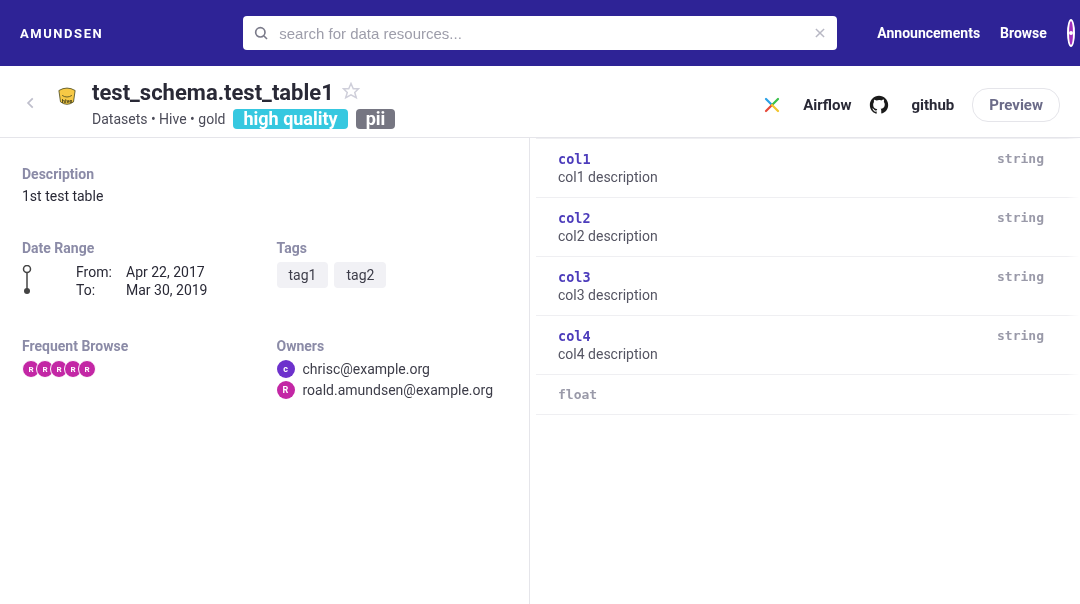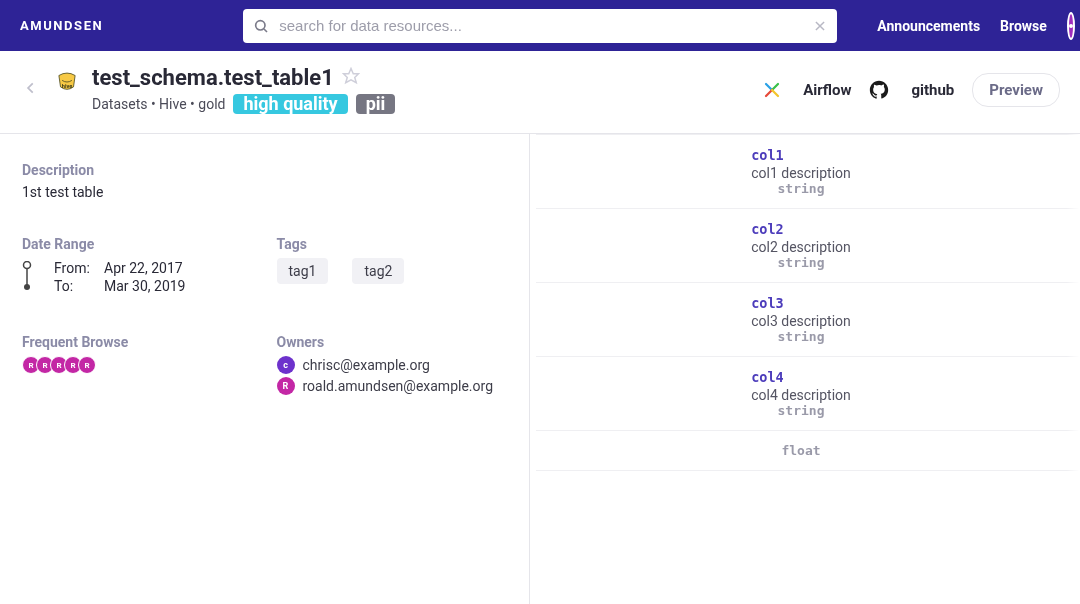--- a/index.html
+++ b/index.html
@@ -19,21 +19,21 @@
     margin: 0;
     font-family: var(--sans);
     color: var(--text);
     background: #fff;
     width:1080px;
     height:604px;
     overflow:hidden;
   }
   
   .nav {
-    height: 51px;
+    height: 66px;
     background: var(--brand);
     display: flex;
     align-items: center;
     padding: 0 20px;
     gap: 20px;
   }
   .logo {
     color: #fff;
     font-weight: 700;
     font-size: 13px;
@@ -75,21 +75,21 @@
     border: 2px solid #fff;
     background: #a02ebc;
     display:flex;align-items:center;justify-content:center;
   }
   .avatar-dot { width:4px;height:4px;border-radius:50%;background:#fff;}
 
   
   .header {
     display: flex;
     align-items: flex-start;
-    padding: 14px 20px 19px 20px;
+    padding: 14px 20px 8px 20px;
     border-bottom: 1px solid var(--border);
     gap: 12px;
   }
   .back-btn {
     width: 22px; height: 22px; display:flex;align-items:center;justify-content:center;
     color: #bfbfcc;
     margin-top:12px;
   }
   .db-icon {
     width: 26px; height: 26px;
@@ -151,21 +151,21 @@
     margin-bottom:6px;
   }
   .desc { font-size:14px; }
   .two-col {
     display:grid;
     grid-template-columns: 1fr 1fr;
     column-gap: 24px;
     margin-top:36px;
   }
   .range-row { display:grid; grid-template-columns:16px 46px auto; gap:4px; font-size:14px; margin-top:2px;}
-  .tags { display:flex; gap:24px; margin-top:4px; }
+  .tags { display:flex; gap:6px; margin-top:4px; }
   .tag {
     background:#f1f1f5;
     border-radius:4px;
     padding:5px 12px;
     font-size:14px;
     color:#3d3d49;
     cursor:pointer;
   }
   .avatars { display:flex; margin-top:6px; }
   .mini-avatar {
@@ -185,24 +185,22 @@
     display:flex;align-items:center;justify-content:center;
     color:#fff;font-size:9px;font-weight:700;
   }
   .owner-avatar.alt{background:#6d32cc;}
 
   
   .col-row {
     border-bottom:1px solid #efeff2;
     padding:12px 22px;
     display:flex;
-    align-items:center;
     cursor:pointer;
     border-right: 14px solid transparent;
-    flex-direction: column;
   }
   .col-row:first-child{border-top:1px solid #efeff2;}
   .col-info { flex:1; }
   .col-name {
     font-family: var(--mono);
     font-size:13.5px;
     font-weight:700;
     color: var(--purple-text);
   }
   .col-desc {
@@ -292,21 +290,21 @@
 </div>
 
 <div class="body">
   <div class="left">
     <div class="section-label">Description</div>
     <div class="desc">1st test table</div>
 
     <div class="two-col">
       <div>
         <div class="section-label">Date Range</div>
-        <div style="display:flex;gap:2px;margin-top:6px;">
+        <div style="display:flex;gap:24px;margin-top:6px;">
           <div style="display:flex;flex-direction:column;align-items:center;padding-top:3px;">
             <svg width="10" height="30" viewBox="0 0 10 30">
               <circle cx="5" cy="4" r="3.5" fill="none" stroke="#444" stroke-width="1.5"></circle>
               <line x1="5" y1="8" x2="5" y2="24" stroke="#444" stroke-width="1.5"></line>
               <circle cx="5" cy="26" r="3" fill="#444"></circle>
             </svg>
           </div>
           <div>
             <div class="range-row">
                 <span></span>

